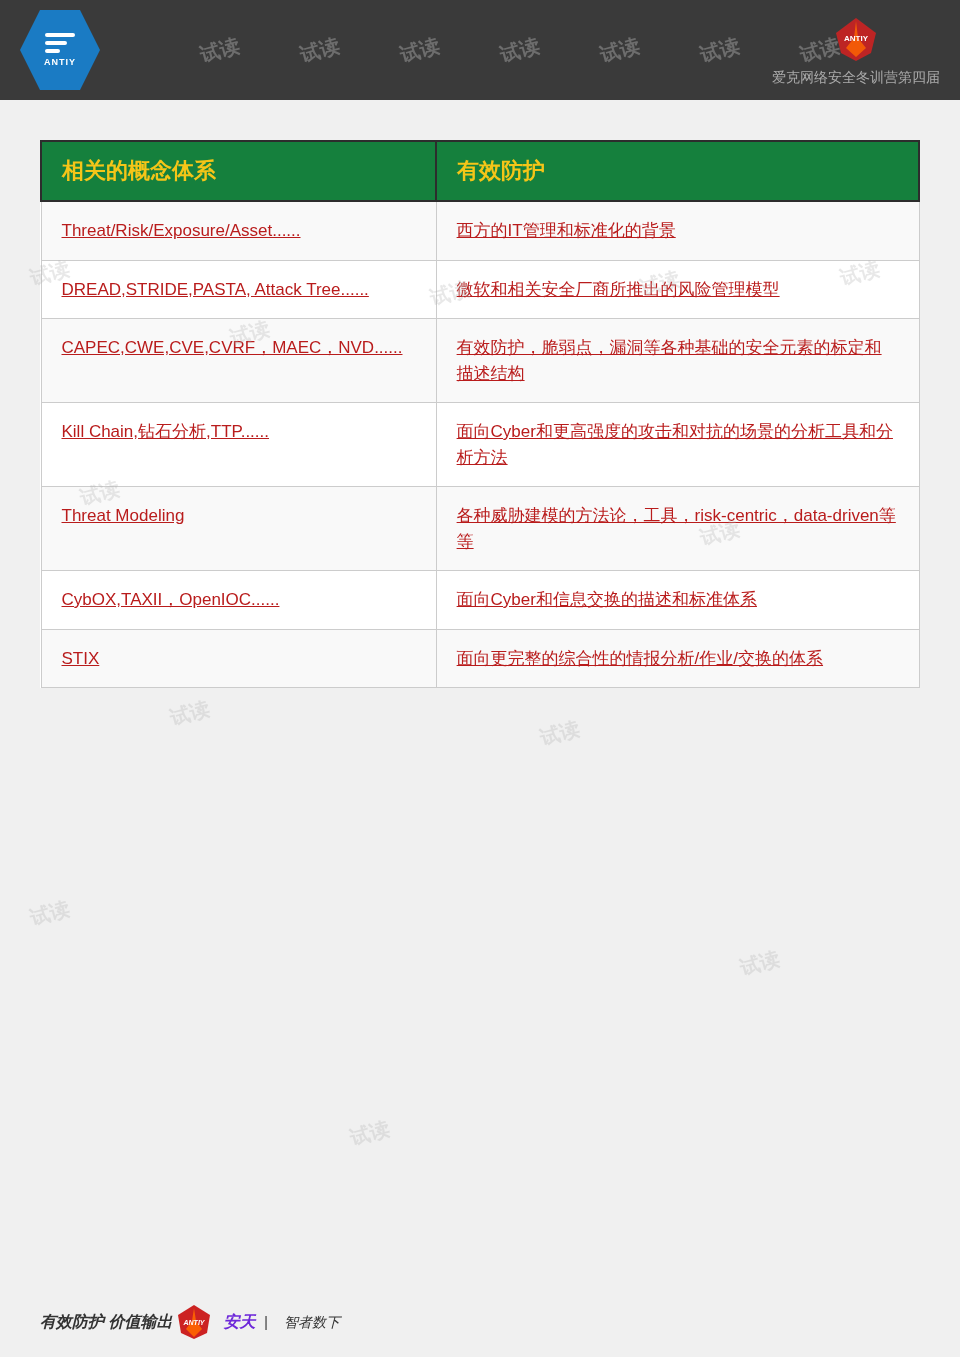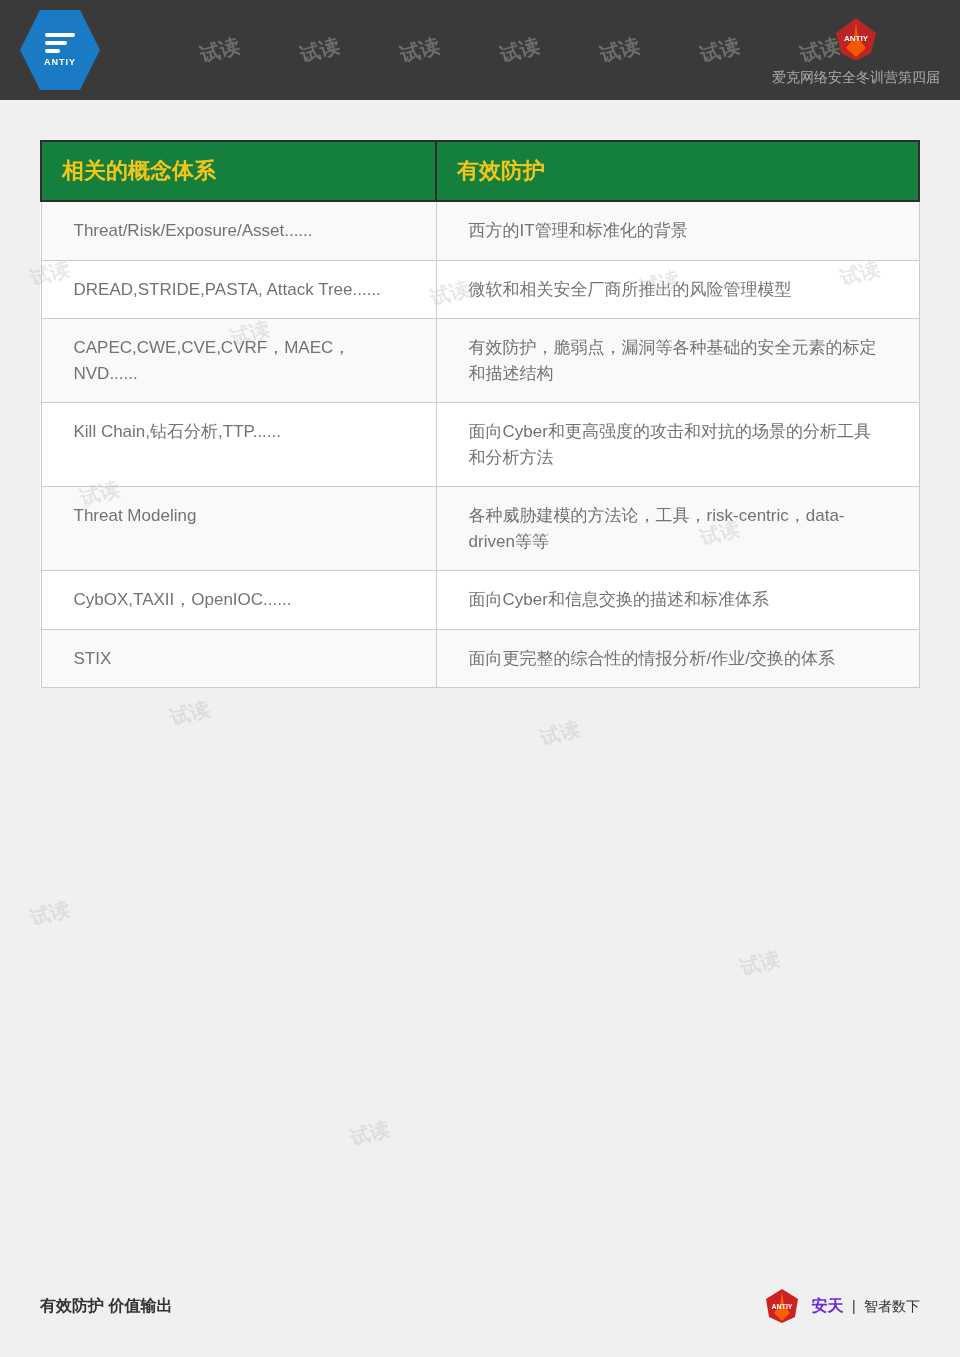--- a/index.html
+++ b/index.html
@@ -112,26 +112,27 @@
     .content-table th {
       background: #15803d;
       color: #f5c518;
       font-size: 22px;
       font-weight: bold;
       padding: 14px 20px;
       text-align: left;
       border: 2px solid #2d2d2d;
     }
     .content-table td {
-      padding: 16px 32px;
+      padding: 16px 20px;
       border: 1px solid #ccc;
       vertical-align: top;
       font-size: 17px;
-      color: #737373;
+      color: #b91c1c;
       line-height: 1.5;
+      text-decoration: underline;
     }
     .content-table tr:nth-child(odd) td {
       background: #f9f9f9;
     }
     .content-table tr:nth-child(even) td {
       background: #ffffff;
     }
     .footer-text {
       font-size: 16px;
       color: #333;
@@ -238,27 +239,27 @@
 
       <tr>
         <td>STIX</td>
         <td>面向更完整的综合性的情报分析/作业/交换的体系</td>
       </tr>
     </tbody>
   </table>
 
 </main>
 
-<footer style="position:absolute;bottom:32px;left:40px;right:40px;display:flex;align-items:center;justify-content:space-between;">
+<footer style="position:absolute;bottom:16px;left:40px;right:40px;display:flex;align-items:center;font-style:italic;">
   <span class="footer-text">有效防护 价值输出</span>
   <div class="footer-logo">
     <svg width="45" height="38" viewBox="0 0 45 38">
       <polygon points="22,2 38,12 35,30 22,36 9,30 6,12" fill="#cc2222"></polygon>
       <polygon points="22,5 20,18 14,26 22,34 30,26 24,18" fill="#ff6600" opacity="0.9"></polygon>
       <text x="22" y="22" text-anchor="middle" fill="white" font-size="7" font-weight="bold">ANTIY</text>
     </svg>
     <div>
       <span style="font-size:16px;font-weight:bold;color:#6d28d9;">安天</span>
       <span style="font-size:14px;color:#333;margin-left:4px;">|</span>
-      <span style="font-size:14px;color:#333;margin-left:4px;">智者数下</span>
+      <span style="font-size:14px;color:#333;margin-left:12px;">智者数下</span>
     </div>
   </div>
 </footer>
 
 </body></html>

